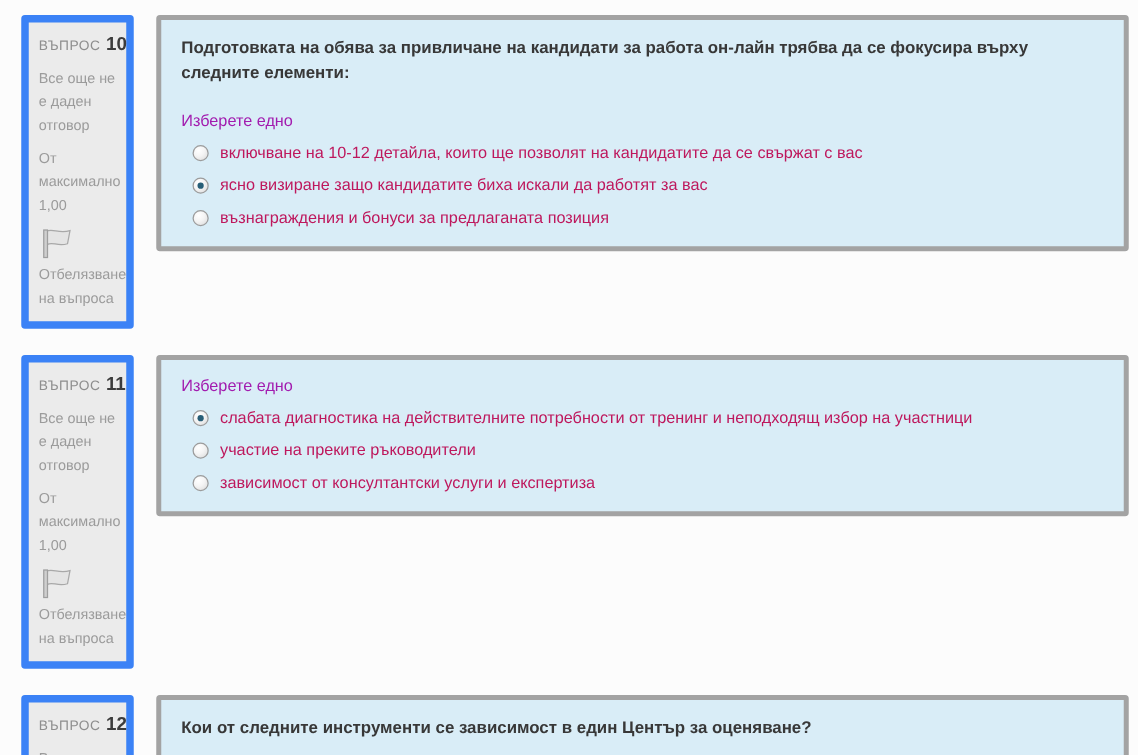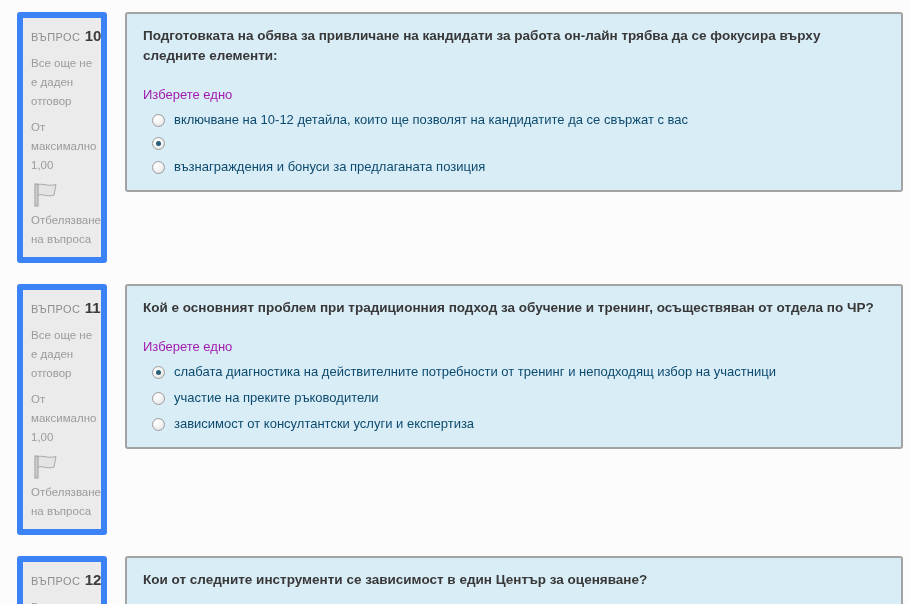--- a/index.html
+++ b/index.html
@@ -57,21 +57,21 @@
     font-size: 11.5px;
     color: #9b9b9b;
     line-height: 19px;
     cursor: pointer;
   }
   
   .content {
     box-sizing: border-box;
     flex: 1 1 auto;
     background: #d9edf7;
-    border: 2px solid #a3a3a3;
+    border: 4px solid #a3a3a3;
     border-radius: 3px;
     padding: 12px 16px 10px 16px;
   }
   .qtext {
     font-size: 13.5px;
     font-weight: bold;
     color: #383838;
     line-height: 20px;
     margin-bottom: 20px;
   }
@@ -104,21 +104,21 @@
     position: absolute;
     left: 3px;
     top: 3px;
     width: 5px;
     height: 5px;
     border-radius: 50%;
     background: #275e77;
   }
   .optlabel {
     font-size: 13px;
-    color: #0c4a6e;
+    color: #be185d;
     line-height: 18px;
   }
   .flag-svg { display: block; }
 </style>
 </head>
 <body>
 
 <div class="page">
 
   <div class="que">
@@ -140,20 +140,21 @@
     <div class="content">
       <div class="qtext">Подготовката на обява за привличане на кандидати за работа он-лайн трябва да се фокусира върху следните елементи:</div>
       <div class="prompt">Изберете едно</div>
       <div class="answer">
         <div class="option">
           <span class="radio"></span>
           <span class="optlabel">включване на 10-12 детайла, които ще позволят на кандидатите да се свържат с вас</span>
         </div>
         <div class="option">
           <span class="radio on"></span>
+          <span class="optlabel">ясно визиране защо кандидатите биха искали да работят за вас</span>
         </div>
         <div class="option">
           <span class="radio"></span>
           <span class="optlabel">възнаграждения и бонуси за предлаганата позиция</span>
         </div>
       </div>
     </div>
   </div>
 
   <div class="que">
@@ -166,21 +167,20 @@
       <div class="grade">От максимално 1,00</div>
       <div class="flagwrap">
         <svg class="flag-svg" width="30" height="26" viewBox="0 0 30 26">
           <path d="M6 3 C11 0.5 16 5 25 2.5 L23 13 C15 15.5 11 11 7 13.5 Z" fill="#e4e4e4" stroke="#a8a8a8" stroke-width="1"></path>
           <rect x="4" y="2" width="3" height="22" fill="#cfcfcf" stroke="#9e9e9e" stroke-width="1"></rect>
         </svg>
       </div>
       <div class="flagtext">Отбелязване на въпроса</div>
     </div>
     <div class="content">
-      <div class="qtext">Кой е основният проблем при традиционния подход за обучение и тренинг, осъществяван от отдела по ЧР?</div>
       <div class="prompt">Изберете едно</div>
       <div class="answer">
         <div class="option">
           <span class="radio on"></span>
           <span class="optlabel">слабата диагностика на действителните потребности от тренинг и неподходящ избор на участници</span>
         </div>
         <div class="option">
           <span class="radio"></span>
           <span class="optlabel">участие на преките ръководители</span>
         </div>

